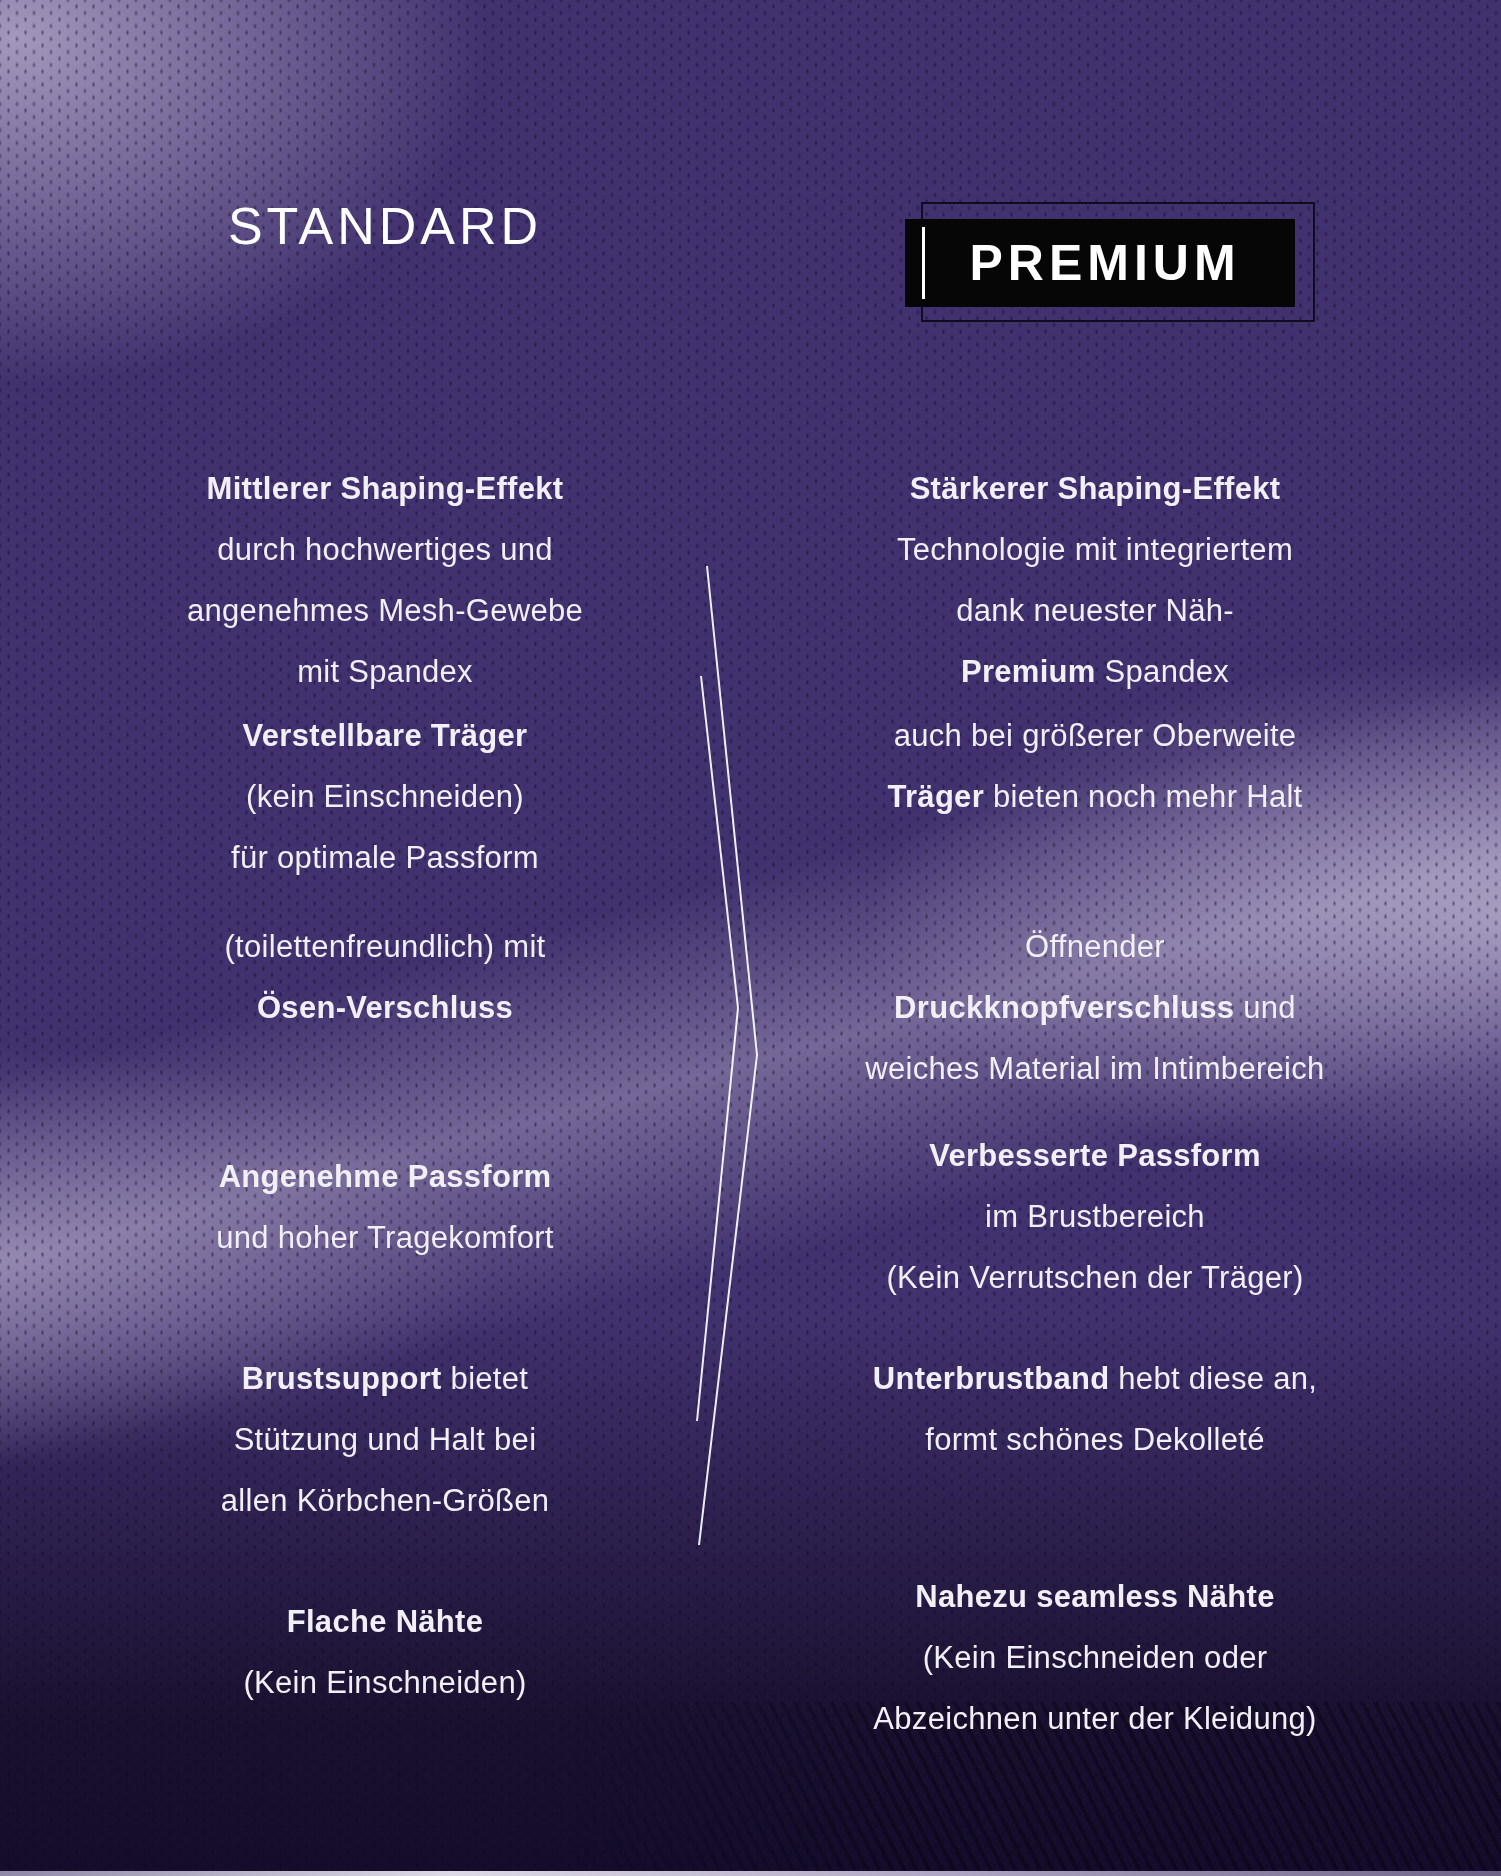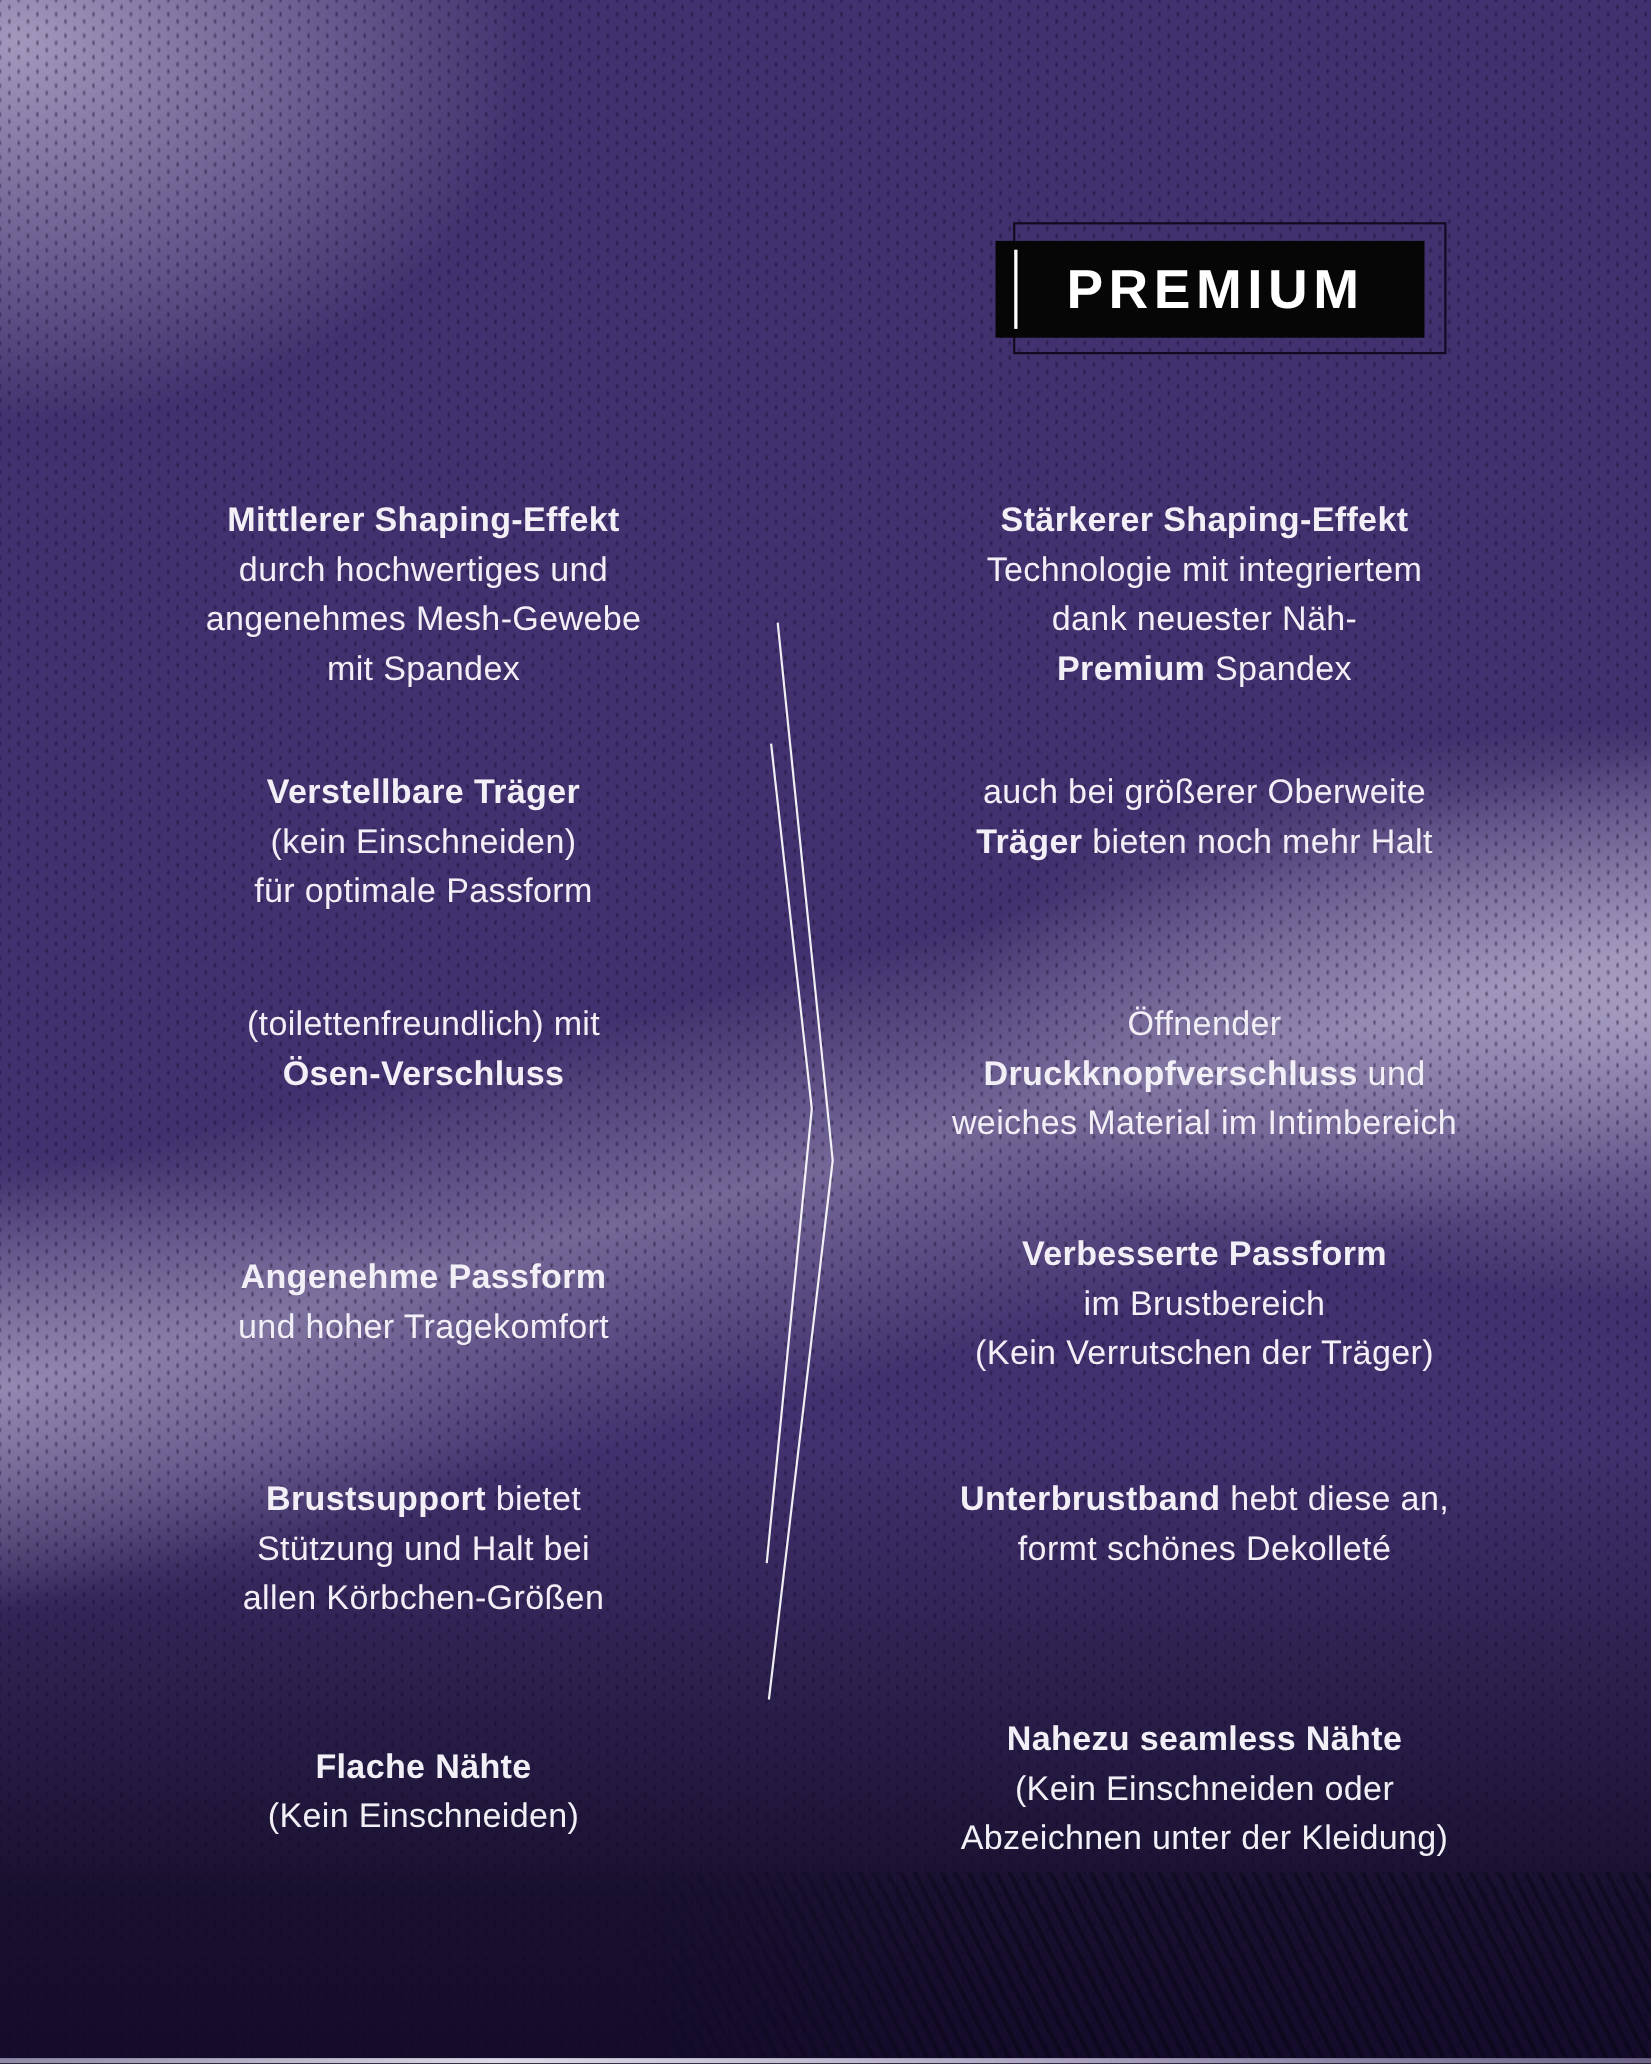--- a/index.html
+++ b/index.html
@@ -60,37 +60,38 @@
   
   .divider-svg{position:absolute;inset:0;z-index:4;pointer-events:none;}
   
   .col{position:absolute;top:0;height:100%;z-index:6;}
   #col-left{left:115px;width:540px;}
   #col-right{left:805px;width:580px;}
   .feature-block{
     position:absolute;width:100%;text-align:center;
     color:#f2eff6;font-size:31px;line-height:45px;letter-spacing:0.3px;
   }
-  .line{white-space:nowrap;}
+  .line{white-space:nowrap;margin-top:16px;}
   .bd{font-weight:700;}
   #col-left .b0{top:450px}  #col-left .b1{top:697px}  #col-left .b2{top:908px}
   #col-left .b3{top:1138px} #col-left .b4{top:1340px} #col-left .b5{top:1583px}
   #col-right .b0{top:450px} #col-right .b1{top:697px} #col-right .b2{top:908px}
   #col-right .b3{top:1117px}#col-right .b4{top:1340px}#col-right .b5{top:1558px}
 </style>
 </head>
 <body>
 
 <div class="canvas">
 
   <div class="sheen-band"></div>
   <div class="texture"></div>
   <div class="bottom-twill"></div>
   <div class="bottom-strip"></div>
 
+  <div class="standard-title">STANDARD</div>
 
   <div class="premium-outline"></div>
   <div class="premium-box">
     <div class="premium-bar"></div>
     <div class="premium-text">PREMIUM</div>
   </div>
 
   <svg class="divider-svg" width="1501" height="1876" viewBox="0 0 1501 1876">
     <polyline points="707,566 757,1055 699,1545" fill="none" stroke="#ffffff" stroke-width="2" opacity="0.92"></polyline>
     <polyline points="701,676 738,1008 697,1421" fill="none" stroke="#ffffff" stroke-width="2" opacity="0.92"></polyline>

